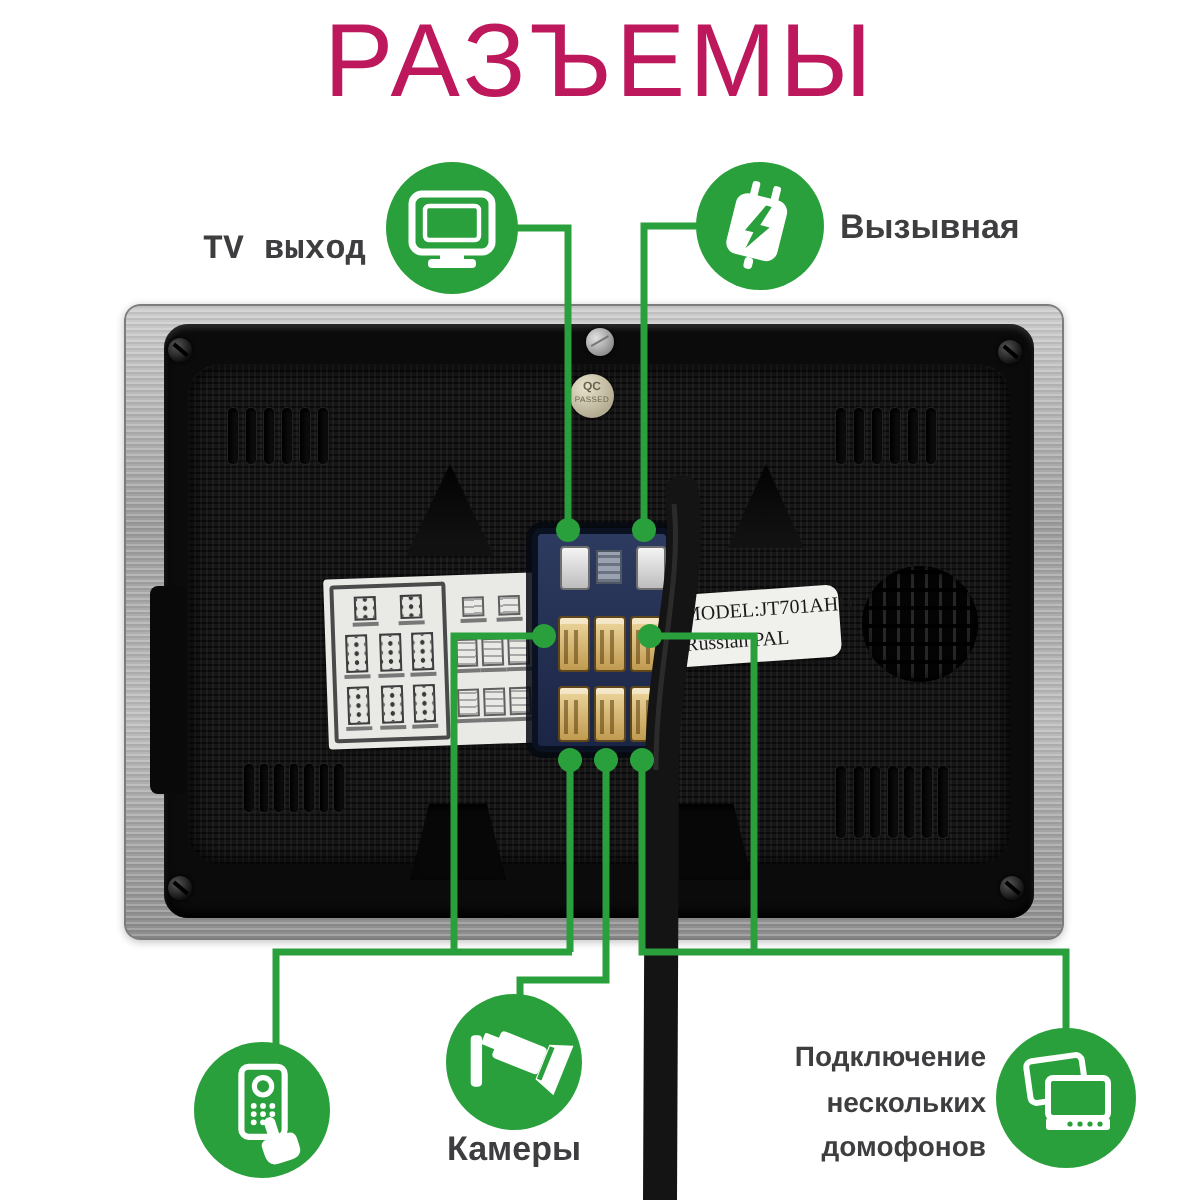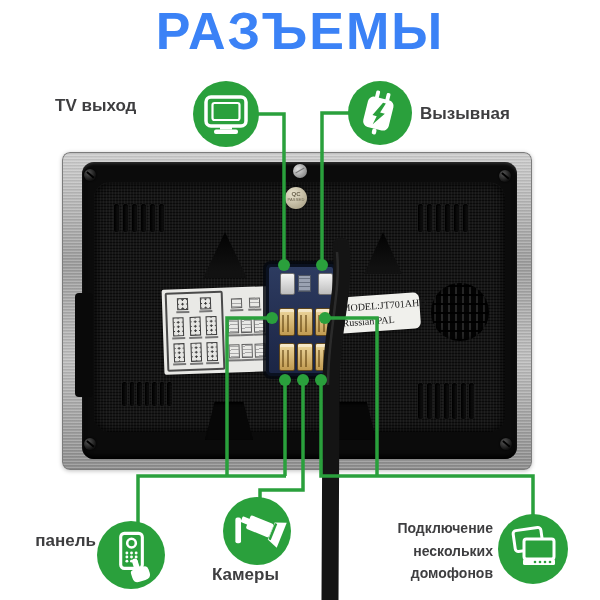--- a/index.html
+++ b/index.html
@@ -5,21 +5,21 @@
   html,body{margin:0;padding:0;}
   body{
     width:600px;height:600px;position:relative;overflow:hidden;
     background:#ffffff;font-family:"Liberation Sans",sans-serif;
   }
   .abs{position:absolute;}
 
   
   .title{
     left:0;top:0;width:600px;text-align:center;
-    font-size:52px;font-weight:700;letter-spacing:2px;color:#3b82f6;line-height:62px;
+    font-size:52px;font-weight:400;letter-spacing:2px;color:#be185d;line-height:62px;
   }
 
   
   .device{
     left:62px;top:152px;width:470px;height:318px;border-radius:8px;
     background:
       repeating-linear-gradient(180deg,rgba(255,255,255,.20) 0 1px,rgba(0,0,0,.06) 1px 2px,rgba(255,255,255,0) 2px 3px),
       linear-gradient(180deg,#cdcdcd,#9c9c9c 35%,#bdbdbd 65%,#8d8d8d);
     box-shadow:inset 0 0 0 1px #7c7c7c, 0 1px 4px rgba(0,0,0,.25);
     z-index:1;
@@ -117,24 +117,24 @@
   .comp{position:absolute;background:#9aa2b2;border:1px solid #4e5563;
     background-image:repeating-linear-gradient(0deg,#6b7383 0 1.5px,rgba(0,0,0,0) 1.5px 4px);}
 
   
   svg.overlay{left:0;top:0;z-index:5;}
 
   
   .co-circle{border-radius:50%;background:#2aa03c;z-index:10;}
   .co-circle svg{display:block;}
   .co-label{color:#3e3e40;font-size:17px;font-weight:600;z-index:10;line-height:23px;}
-  .lab-tv{left:55px;top:94px;width:128px;}
+  .lab-tv{left:55px;top:114px;width:128px;text-align:right;font-family:Liberation Mono, monospace;}
   .lab-power{left:420px;top:102px;width:120px;text-align:left;}
   .lab-door{left:4px;top:529px;width:92px;text-align:right;}
-  .lab-cam{left:212px;top:563px;width:90px;}
+  .lab-cam{left:212px;top:563px;width:90px;text-align:center;}
   .lab-int{left:362px;top:517px;width:131px;text-align:right;font-size:14px;line-height:22.5px;}
 </style>
 </head>
 <body>
 
 <div class="abs title">РАЗЪЕМЫ</div>
 
 <div class="abs device">
   <div class="abs bezel"></div>
   <div class="abs left-tab"></div>
@@ -335,21 +335,20 @@
       <rect x="24" y="11" width="4" height="10" rx="1.5" fill="#fff"></rect>
       <rect x="35" y="11" width="4" height="10" rx="1.5" fill="#fff"></rect>
       <rect x="18" y="18" width="27" height="32" rx="6" fill="#fff"></rect>
       <polygon points="33.5,22 26,37 30.5,37 28.5,46 38,32.5 33,32.5 36.5,22" fill="#2aa03c"></polygon>
       <rect x="29.5" y="50" width="4.5" height="6" rx="2" fill="#fff"></rect>
     </g>
   </svg>
 </div>
 
 <div class="abs co-label lab-door">
-  <div>панель</div>
 </div>
 <div class="abs co-circle" style="left:97px;top:521px;width:68px;height:68px;">
   <svg width="68" height="68" viewBox="0 0 66 66">
     <rect x="23" y="12" width="21" height="34" rx="3.5" fill="none" stroke="#fff" stroke-width="3"></rect>
     <circle cx="33.5" cy="21.5" r="4.2" fill="none" stroke="#fff" stroke-width="2.5"></circle>
     <g fill="#fff">
       <circle cx="29" cy="31" r="1.4"></circle>
         <circle cx="33.5" cy="31" r="1.4"></circle>
         <circle cx="38" cy="31" r="1.4"></circle>
       <circle cx="29" cy="35" r="1.4"></circle>

